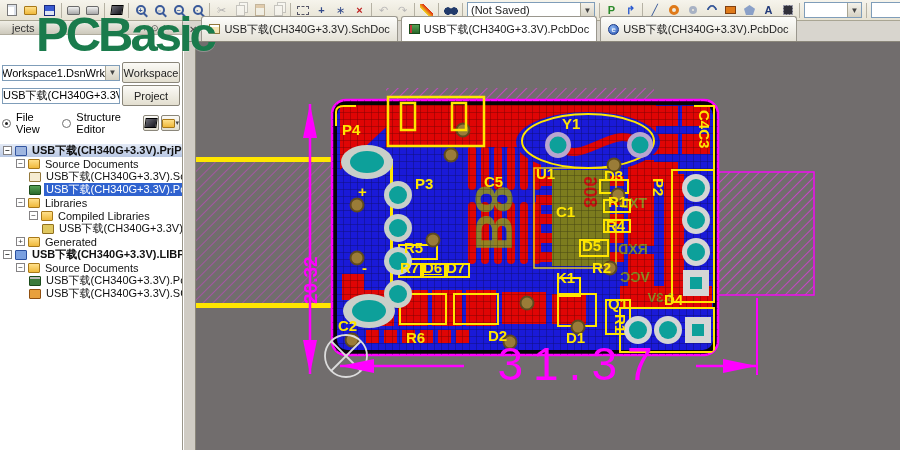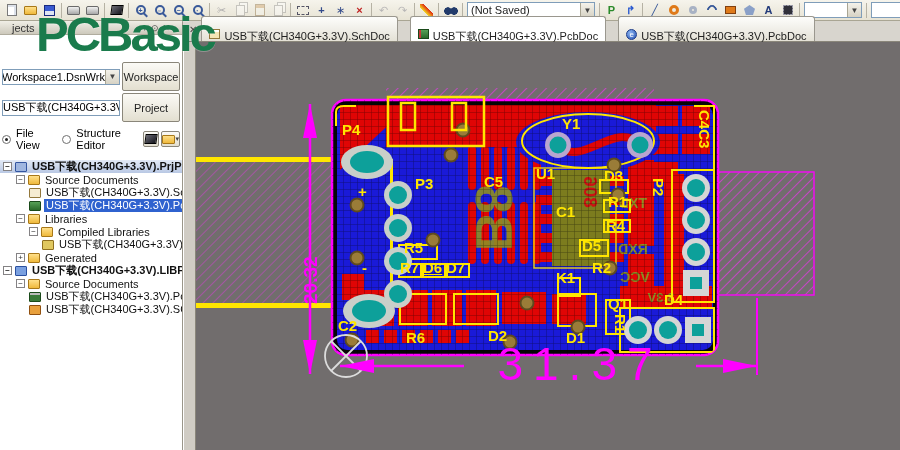--- a/index.html
+++ b/index.html
@@ -36,42 +36,42 @@
   .ic-via{width:8px;height:8px;border:3px solid #a8b2c4;border-radius:50%;}
   .ic-arc{width:10px;height:10px;border:2px solid #3a5a9a;border-radius:50%;border-bottom-color:transparent;border-left-color:transparent;transform:rotate(-45deg);}
   .ic-fill{width:11px;height:8px;background:#df7a1a;border:1px solid #804010;}
   .ic-poly{width:11px;height:10px;background:#8aa0c8;clip-path:polygon(50% 0,100% 38%,82% 100%,18% 100%,0 38%);}
   .ic-chip{width:10px;height:10px;background:#30303a;border:1px dashed #9a9aa8;}
 
   
   #tabstrip{position:absolute;left:183px;top:21px;width:717px;height:21px;background:#d8d5ce;
     border-bottom:1px solid #8a867a;display:flex;align-items:flex-end;padding-left:4px;}
   #doc-close-x{color:#444;font-size:10px;margin:0 4px 6px 2px;}
-  .tab{height:19px;display:flex;align-items:flex-start;gap:4px;padding:12px 7px;margin-right:12px;
+  .tab{height:19px;display:flex;align-items:center;gap:4px;padding:12px 7px;margin-right:3px;
     background:linear-gradient(#fdfdfb,#e4e1d6);border:1px solid #9a978e;border-bottom:none;
     border-radius:3px 3px 0 0;color:#222;white-space:nowrap;}
   .tab.active{background:#fff;height:20px;}
   .tabico-sch{width:11px;height:10px;background:#f4e4b4;border:1px solid #93783c;box-shadow:inset 0 2px 0 #fff;}
   .tabico-pcb{width:11px;height:10px;background:linear-gradient(#56a156,#2a6a2a);border:1px solid #1a4a1a;box-shadow:inset 2px 0 0 #c53a3a;}
   .tabico-rep{width:11px;height:11px;border-radius:50%;background:radial-gradient(circle at 35% 30%,#8ab4f0,#2a55b4);
     border:1px solid #1a3a88;color:#fff;font-size:8px;display:flex;align-items:center;justify-content:center;}
   .tab:first-child{margin-left:38px;}
 
   
   #panel{position:absolute;left:0;top:21px;width:183px;height:429px;background:#fff;border-right:1px solid #9a968a;}
   #panel-header{height:14px;background:linear-gradient(#f0eee6,#cdc9bc);border-bottom:1px solid #b0ac9e;
     display:flex;align-items:center;padding:0 12px;color:#333;}
   #panel-header .sp{flex:1;}
   #panel-header span.hbtn{margin-left:4px;color:#555;font-size:9px;}
   .prow{display:flex;align-items:center;gap:2px;padding:1px 2px;}
   .pcombo{flex:1;height:16px;background:#fff;border:1px solid #7f9db9;display:flex;align-items:center;
     padding-left:3px;overflow:hidden;white-space:nowrap;position:relative;}
   .pcombo .dd{position:absolute;right:0;top:0;width:14px;height:14px;background:linear-gradient(#f4f2ea,#d6d2c4);
     border-left:1px solid #a9a593;font-size:8px;color:#444;display:flex;align-items:center;justify-content:center;}
-  .pbtn{width:58px;height:29px;background:linear-gradient(#fbfaf6,#e3dfd0);border:1px solid #8a867a;
+  .pbtn{width:58px;height:21px;background:linear-gradient(#fbfaf6,#e3dfd0);border:1px solid #8a867a;
     border-radius:2px;display:flex;align-items:center;justify-content:center;color:#222;}
   .radio{width:9px;height:9px;border:1px solid #707070;border-radius:50%;background:#fff;position:relative;margin-right:3px;flex:0 0 auto;}
   .radio.sel::after{content:"";position:absolute;left:2px;top:2px;width:3px;height:3px;border-radius:50%;background:#222;}
   .minibtn{width:20px;height:16px;background:linear-gradient(#fbfaf6,#e3dfd0);border:1px solid #8a867a;border-radius:2px;
     display:flex;align-items:center;justify-content:center;}
 
   
   #tree{margin-top:8px;}
   .trow{height:13px;display:flex;align-items:center;white-space:nowrap;overflow:hidden;color:#111;}
   .trow.thead{background:linear-gradient(#e3eaf6,#b9c8e4);font-weight:bold;}

